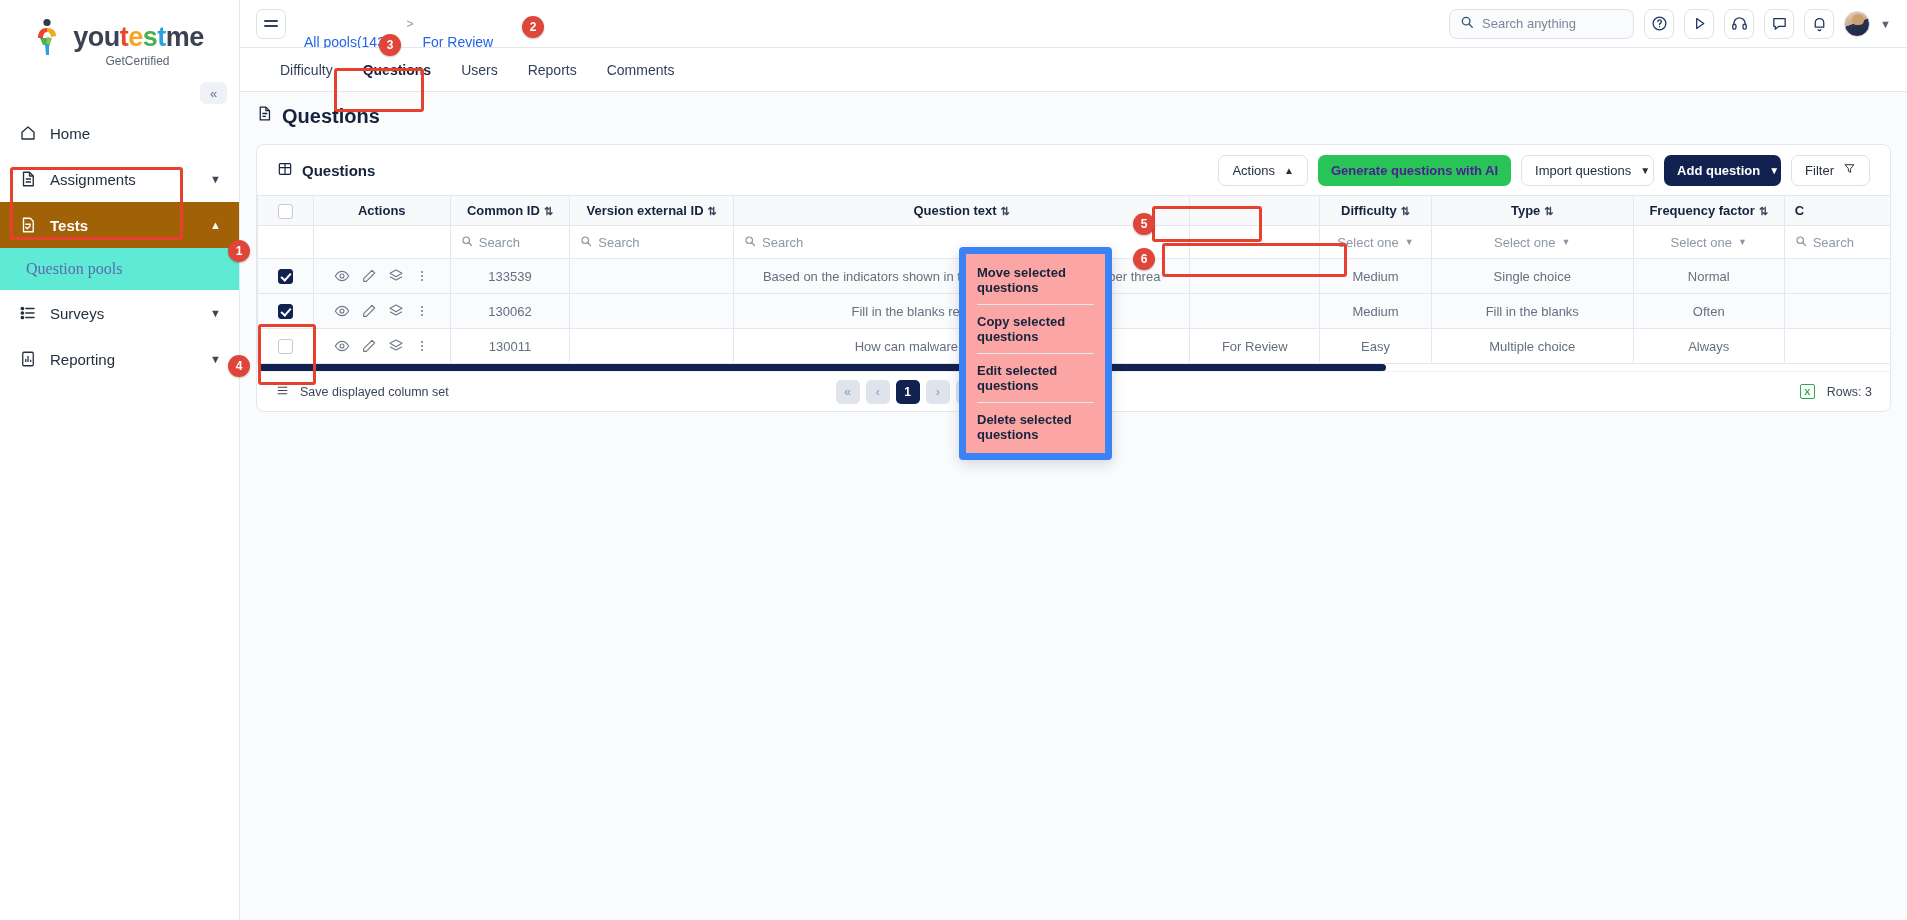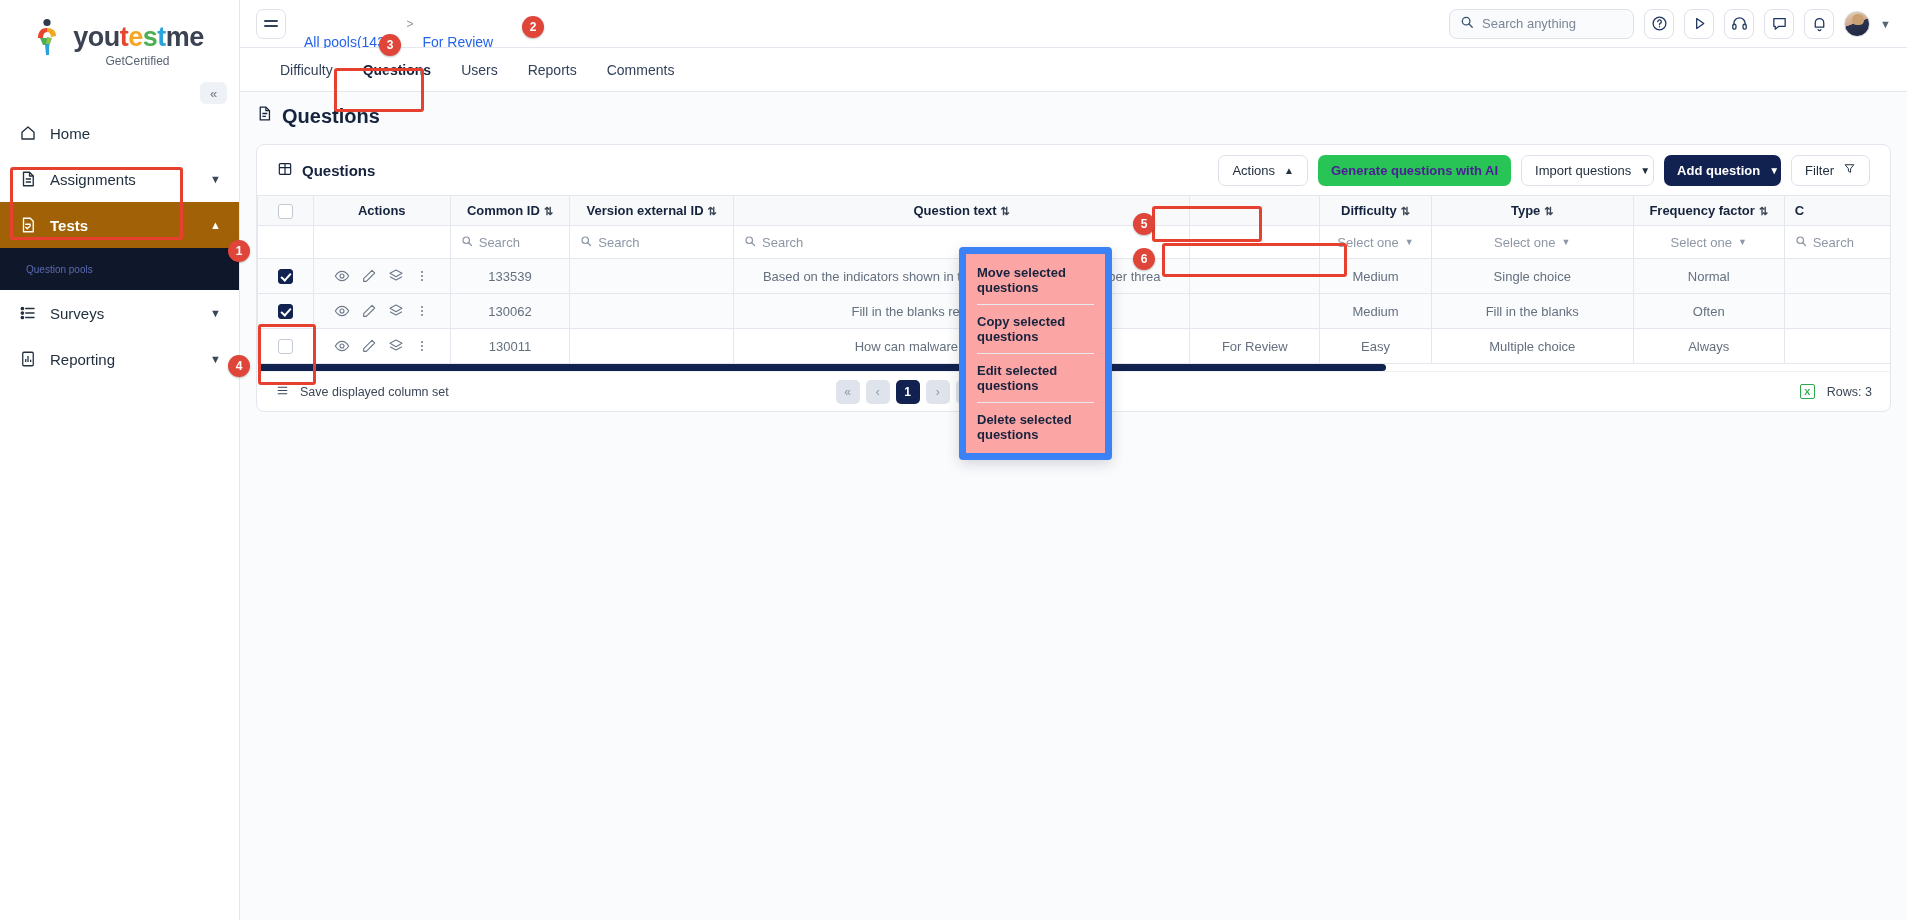--- a/index.html
+++ b/index.html
@@ -38,21 +38,21 @@
     display:flex; align-items:center; gap:12px;
     height:46px; padding:0 18px; color:#22303f; font-size:15px; cursor:pointer;
     position:relative;
   }
   .nav-item .chev { margin-left:auto; font-size:11px; color:#3b4656; }
   .nav-item.active { background:#a16207; color:#ffffff; font-weight:600; }
   .nav-item.active .chev { color:#ffffff; }
   .nav-icon { width:20px; height:20px; display:flex; align-items:center; justify-content:center; }
   .nav-sub {
     height:42px; display:flex; align-items:center; padding-left:26px;
-    color:#5a6bb0; font-size:10px; cursor:pointer; background:#0f172a;
+    color:#5a6bb0; font-size:16px; cursor:pointer; background:#5eead4;font-family:Liberation Serif, serif;
   }
 
   .hl-box { position:absolute; border:3px solid #e8402e; border-radius:3px; pointer-events:none; }
   .step {
     position:absolute; width:22px; height:22px; border-radius:50%;
     background:#e0453a; color:#fff; font-size:12px; font-weight:700;
     display:flex; align-items:center; justify-content:center;
     box-shadow:0 1px 2px rgba(0,0,0,.25);
   }
 

